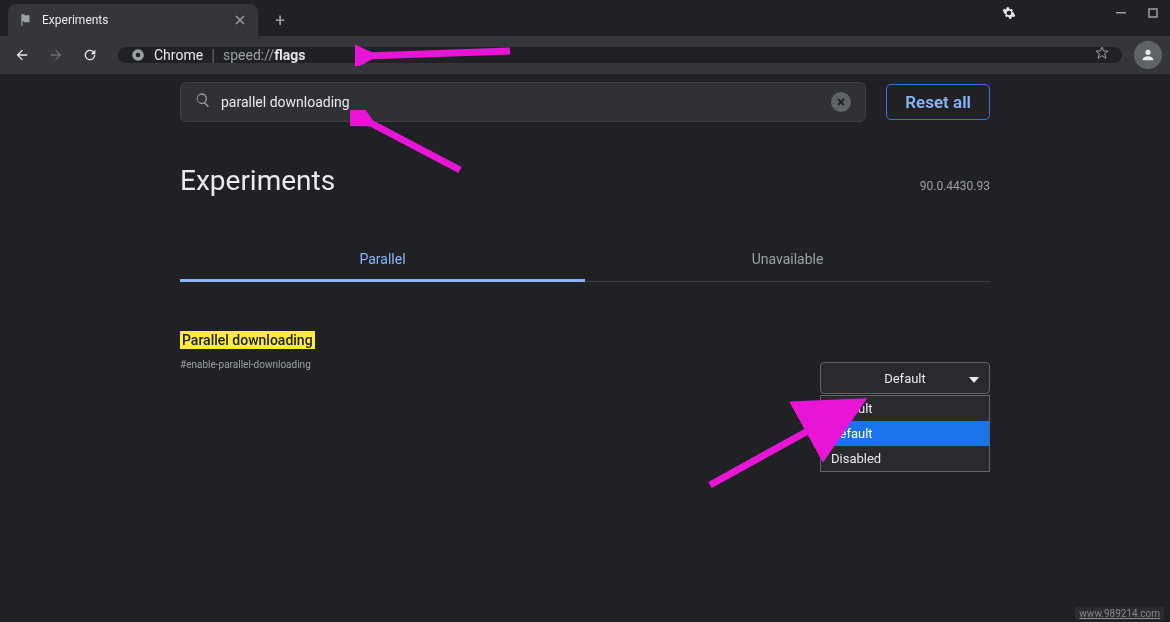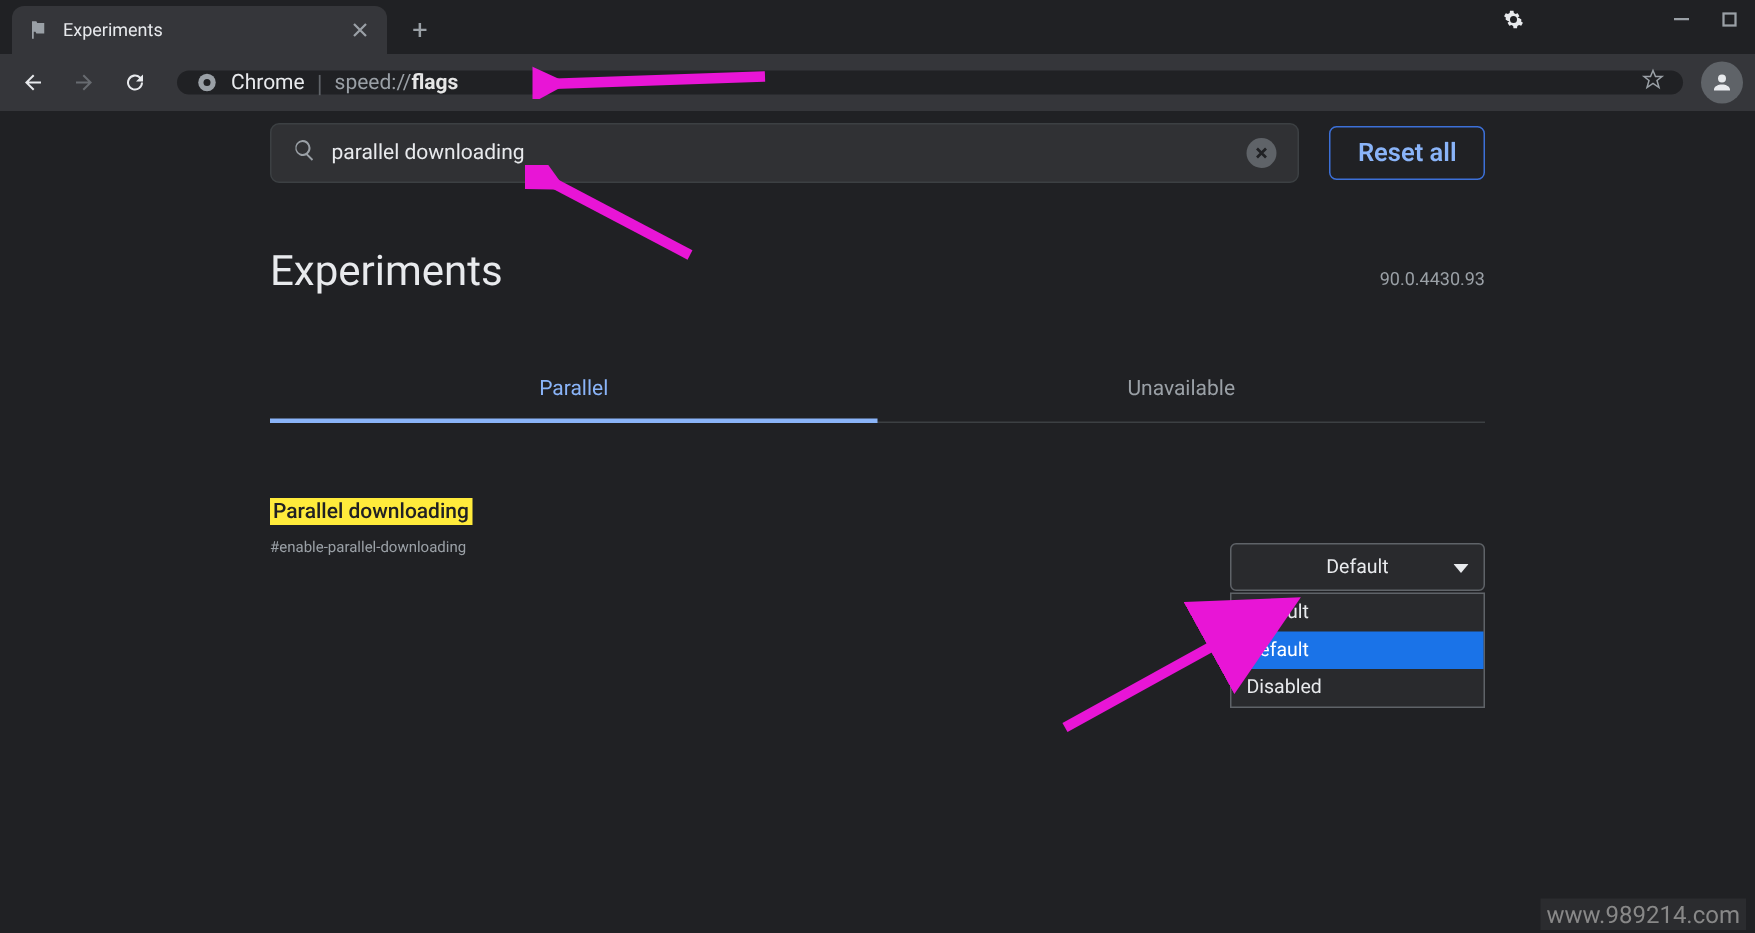--- a/index.html
+++ b/index.html
@@ -53,21 +53,21 @@
 .dropdown-wrap { position: relative; width: 170px; margin-top: 32px; }
 .dropdown-sel { height: 32px; background: #292a2d; border: 1px solid #5f6368; border-radius: 4px; display: flex; align-items: center; justify-content: center; padding: 0 12px; color: #e8eaed; font-size: 13px; cursor: pointer; position: relative; filter: blur(0.3px); }
 .dropdown-caret { position: absolute; right: 10px; }
 .dropdown-list { position: absolute; top: 33px; left: 0; right: 0; background: #292a2d; border: 1px solid #5f6368; }
 .dropdown-opt { padding: 5px 10px; font-size: 13px; color: #e8eaed; cursor: pointer; filter: blur(0.3px); }
 .dropdown-opt.highlighted { background: #1a73e8; color: #fff; }
 
 .arrow { position: absolute; pointer-events: none; z-index: 100; }
 .arrow svg { display: block; }
 
-.watermark { position: absolute; bottom: 2px; right: 6px; color: #888; font-size: 16px; background: rgba(255,255,255,0.05); padding: 1px 4px; }
+.watermark { position: absolute; bottom: 2px; right: 6px; color: #888; font-size: 10px; background: rgba(255,255,255,0.05); padding: 1px 4px; text-decoration: underline; }
 </style>
 </head>
 <body>
 
 <div class="tab-strip">
   <div class="tab">
     <span class="tab-icon">
       <svg width="14" height="14" viewBox="0 0 24 24">
           <path fill="#9aa0a6" d="M6 2h3l1 2h8v12h-9l-1-2H6v8H4V2z"></path>
         </svg>

